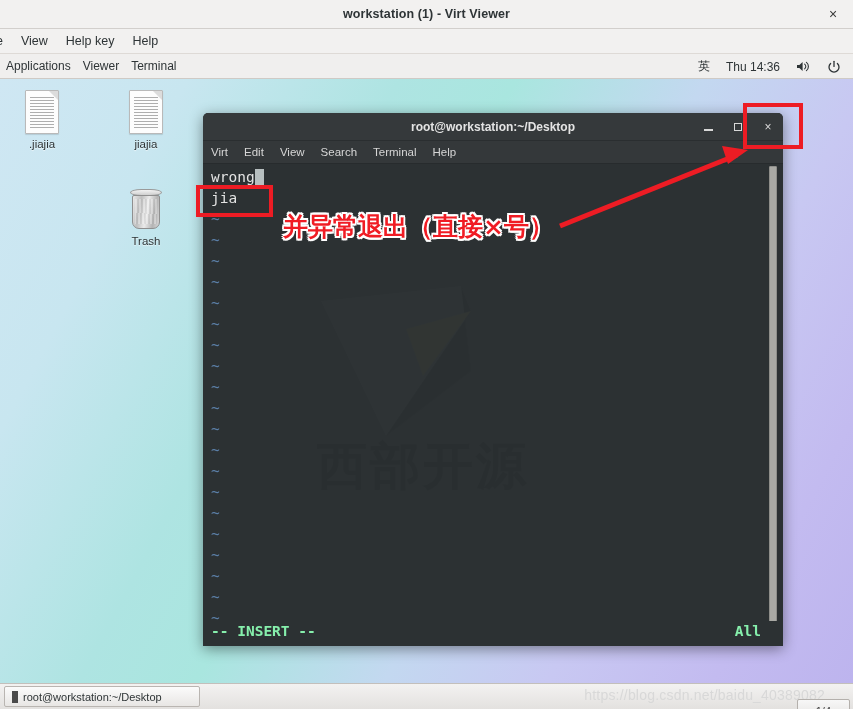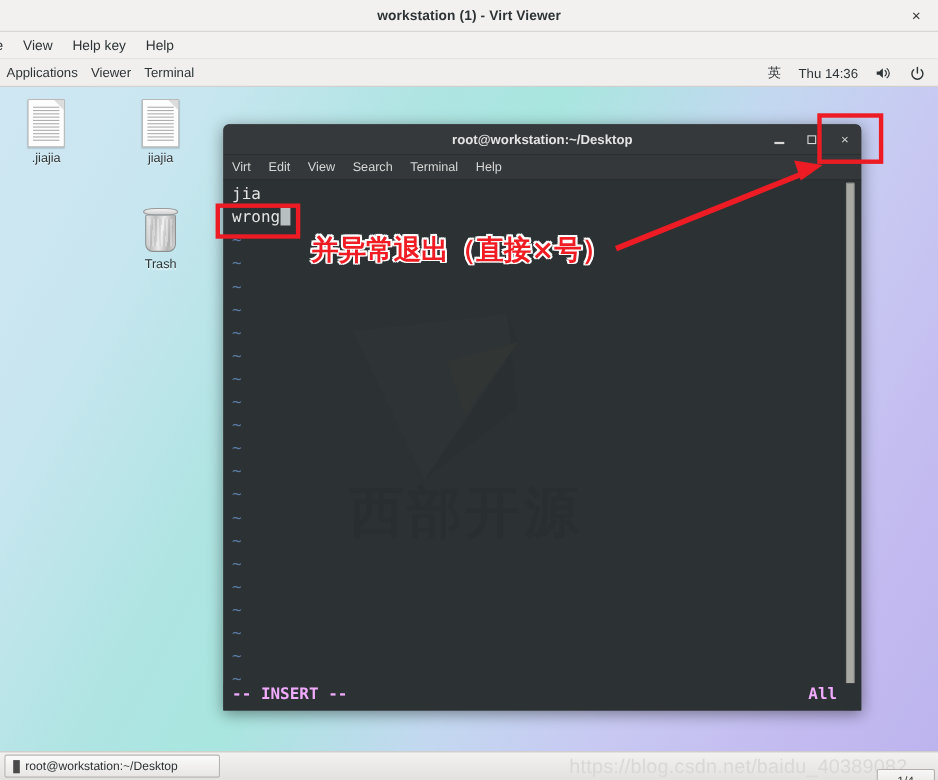--- a/index.html
+++ b/index.html
@@ -204,21 +204,21 @@
   .tl.tilde { color: #5b7fa8; }
   .cursor-block {
     display: inline-block; width: 9px; height: 16px;
     background: #b7bfc0; vertical-align: -3px;
   }
 
   .term-status {
     position: absolute; left: 0; bottom: 0; width: 580px; height: 25px;
     background: #2c3133;
     font-family: "DejaVu Sans Mono", "Liberation Mono", monospace;
-    font-size: 14.5px; font-weight: bold; color: #f0abfc; text-decoration: underline;
+    font-size: 14.5px; font-weight: bold; color: #86efac; text-decoration: underline;
   }
   .term-status .ins { position: absolute; left: 8px; top: 2px; }
   .term-status .pos { position: absolute; left: 392px; top: 2px; margin-top: 34px; }
   .term-status .pct { position: absolute; right: 22px; top: 2px; }
 
   .term-scroll {
     position: absolute; right: 6px; top: 0; width: 8px; height: 100%;
     background: #2c3133;
   }
   .term-scroll .thumb {
@@ -259,21 +259,21 @@
     margin-left: 4px; height: 21px; min-width: 196px;
     background: linear-gradient(#fbfbfb, #e8e6e4);
     border: 1px solid #b9b5b1; border-radius: 2px;
     display: flex; align-items: center; gap: 5px; padding: 0 7px;
     cursor: pointer;
   }
   .task-btn .tico { width: 6px; height: 12px; background: #4a4a4a; }
   .task-btn .tlabel { font-size: 11px; color: #2e3436; white-space: nowrap; }
   .watermark {
     position: absolute; right: 28px; top: 3px;
-    font-size: 18px; color: #d8d8d8; letter-spacing: .2px;
+    font-size: 14px; color: #d8d8d8; letter-spacing: .2px;
     font-family: "Liberation Sans", sans-serif;
     pointer-events: none; user-select: none;
   }
   .workspace {
     position: absolute; right: 3px; top: 15px;
     min-width: 24px; height: 24px; padding: 0 18px;
     background: linear-gradient(#f7f7f7, #e2e0de);
     border: 1px solid #b4b0ac; border-radius: 2px;
     font-size: 11px; color: #3a3a3a;
     display: flex; align-items: center; justify-content: center;
@@ -403,22 +403,22 @@
       <div class="term-watermark">
         <svg width="350" height="160" viewBox="0 0 350 160" aria-hidden="true">
           <polygon points="10,20 150,5 160,30 75,155" fill="#3c4244"></polygon>
           <polygon points="150,5 160,90 75,155 160,30" fill="#262b2d"></polygon>
           <polygon points="95,48 160,30 112,95" fill="#4a4a38"></polygon>
         </svg>
         <div class="wm-text">西部开源</div>
       </div>
 
       <div class="term-lines">
+        <div class="tl"><span>wrong</span><span class="cursor-block"></span></div>
         <div class="tl"><span>jia</span></div>
-        <div class="tl"><span>wrong</span><span class="cursor-block"></span></div>
         <div class="tl tilde">~</div>
         <div class="tl tilde">~</div>
         <div class="tl tilde">~</div>
         <div class="tl tilde">~</div>
         <div class="tl tilde">~</div>
         <div class="tl tilde">~</div>
         <div class="tl tilde">~</div>
         <div class="tl tilde">~</div>
         <div class="tl tilde">~</div>
         <div class="tl tilde">~</div>

